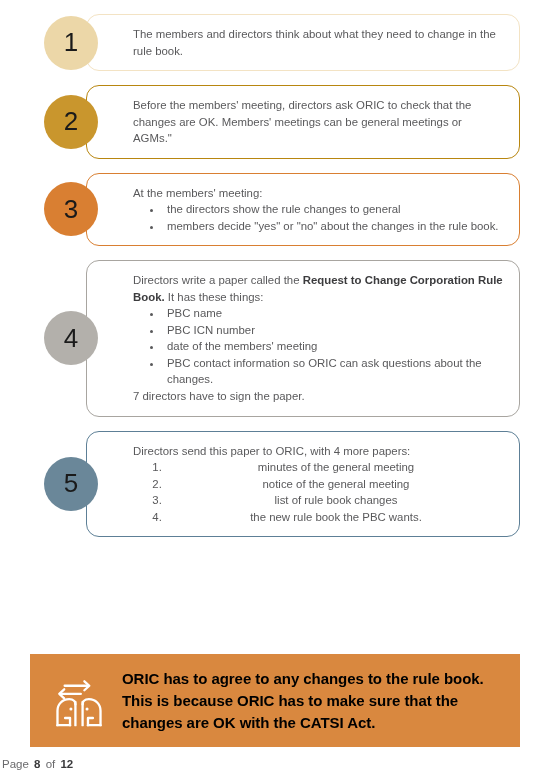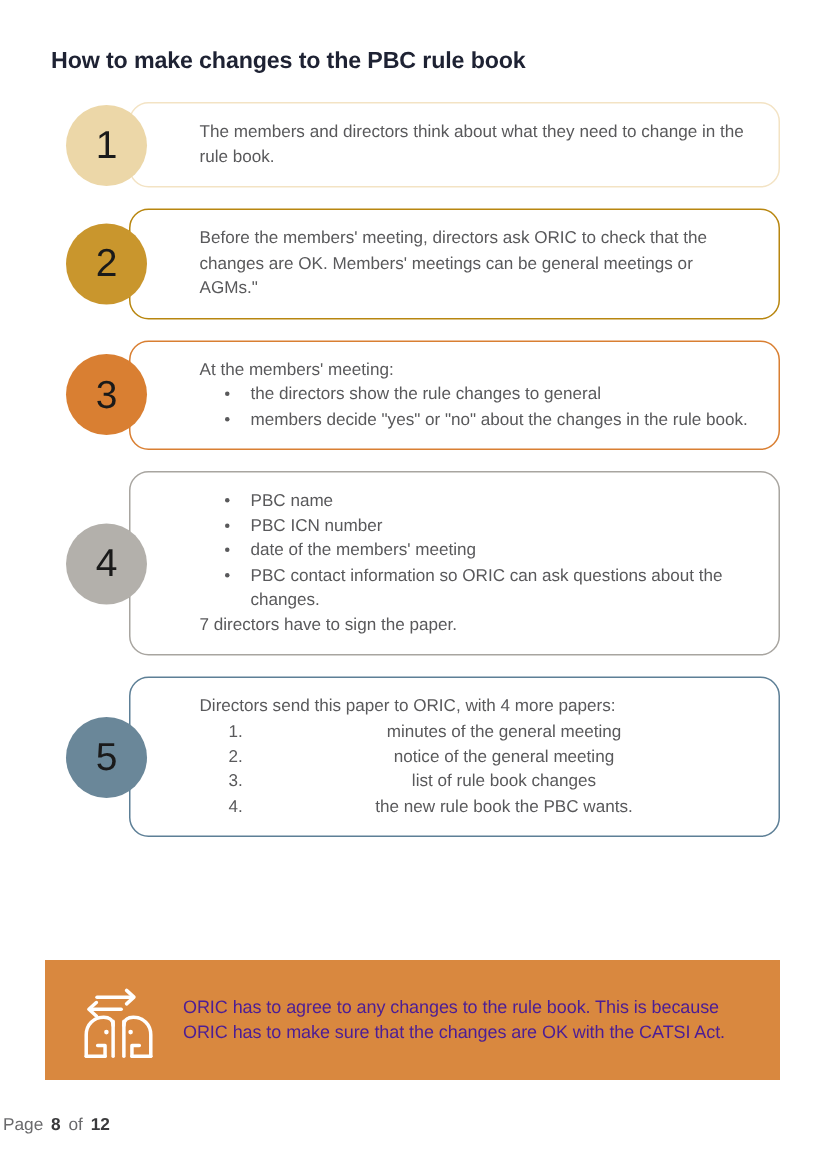--- a/index.html
+++ b/index.html
@@ -123,23 +123,23 @@
   }
 
   .callout-icon {
     flex: 0 0 auto;
     width: 54px;
     height: 52px;
     margin-right: 16px;
   }
 
   .callout-text {
-    color: #4c1d95;
-    font-size: 12px;
-    font-weight: normal;
+    color: #000000;
+    font-size: 15px;
+    font-weight: bold;
     line-height: 1.45;
     letter-spacing: -0.05px;
   }
 
   
   .footer {
     position: absolute;
     left: 0;
     top: 744px;
     width: 550px;
@@ -147,21 +147,20 @@
     color: #6a6a6c;
   }
   .footer b { font-weight: bold; color: #3a3a3c; }
   .footer span { margin: 0 2px; }
 </style>
 </head>
 <body>
 
 <div class="page">
 
-  <h1 class="page-title">How to make changes to the PBC rule book</h1>
 
   <div class="steps" id="steps-root">
       <div class="step">
         <div class="step-card" style="border-color: rgb(243, 227, 196);">
           <div class="step-body">
             <p>The members and directors think about what they need to change in the rule book.</p>
           </div>
         </div>
         <div class="step-badge" style="background: rgb(236, 215, 168);">1</div>
       </div>
@@ -181,20 +180,21 @@
               <li>the directors show the rule changes to general</li>
               <li>members decide "yes" or "no" about the changes in the rule book.</li>
             </ul>
           </div>
         </div>
         <div class="step-badge" style="background: rgb(217, 127, 50);">3</div>
       </div>
       <div class="step">
         <div class="step-card" style="border-color: rgb(168, 165, 160);">
           <div class="step-body">
+            <p><span>Directors write a paper called the </span><b>Request to Change Corporation Rule Book.</b><span> It has these things:</span></p>
             <ul>
               <li>PBC name</li>
               <li>PBC ICN number</li>
               <li>date of the members' meeting</li>
               <li>PBC contact information so ORIC can ask questions about the changes.</li>
             </ul>
             <p>7 directors have to sign the paper.</p>
           </div>
         </div>
         <div class="step-badge" style="background: rgb(179, 176, 171);">4</div>

